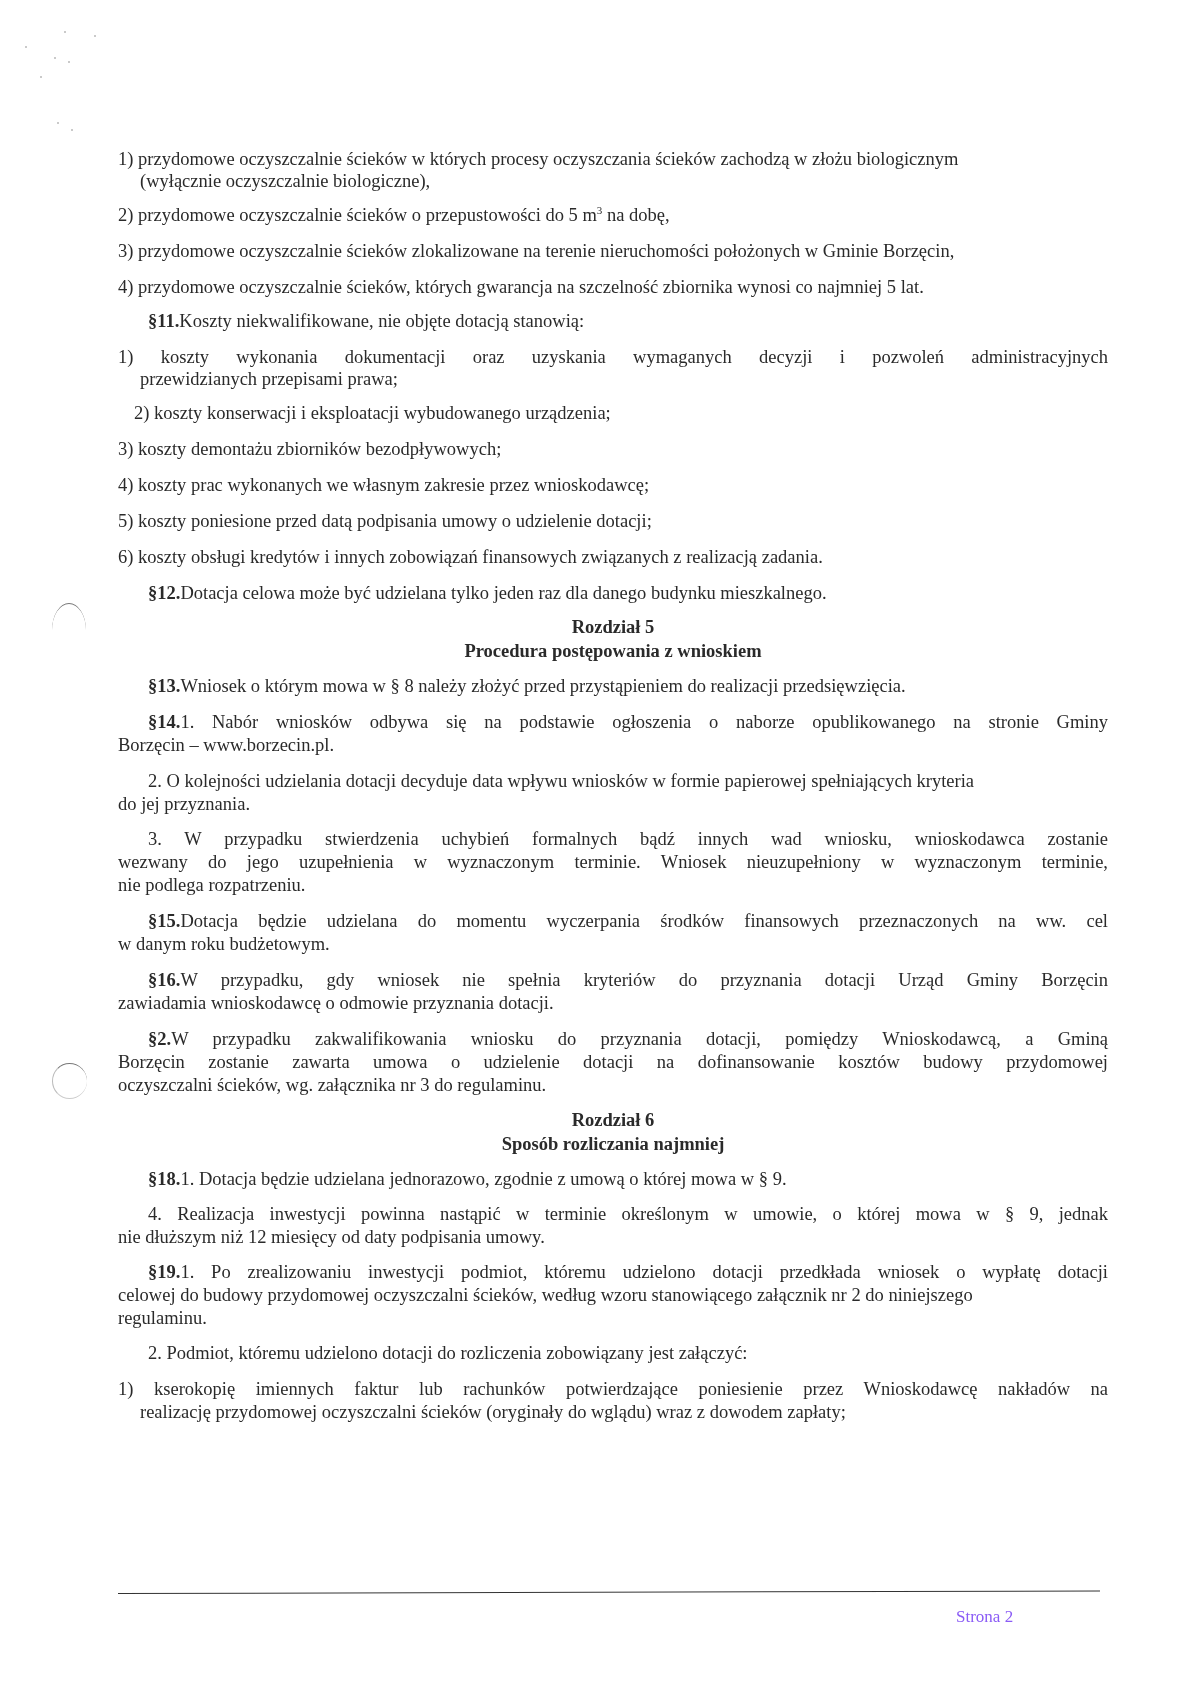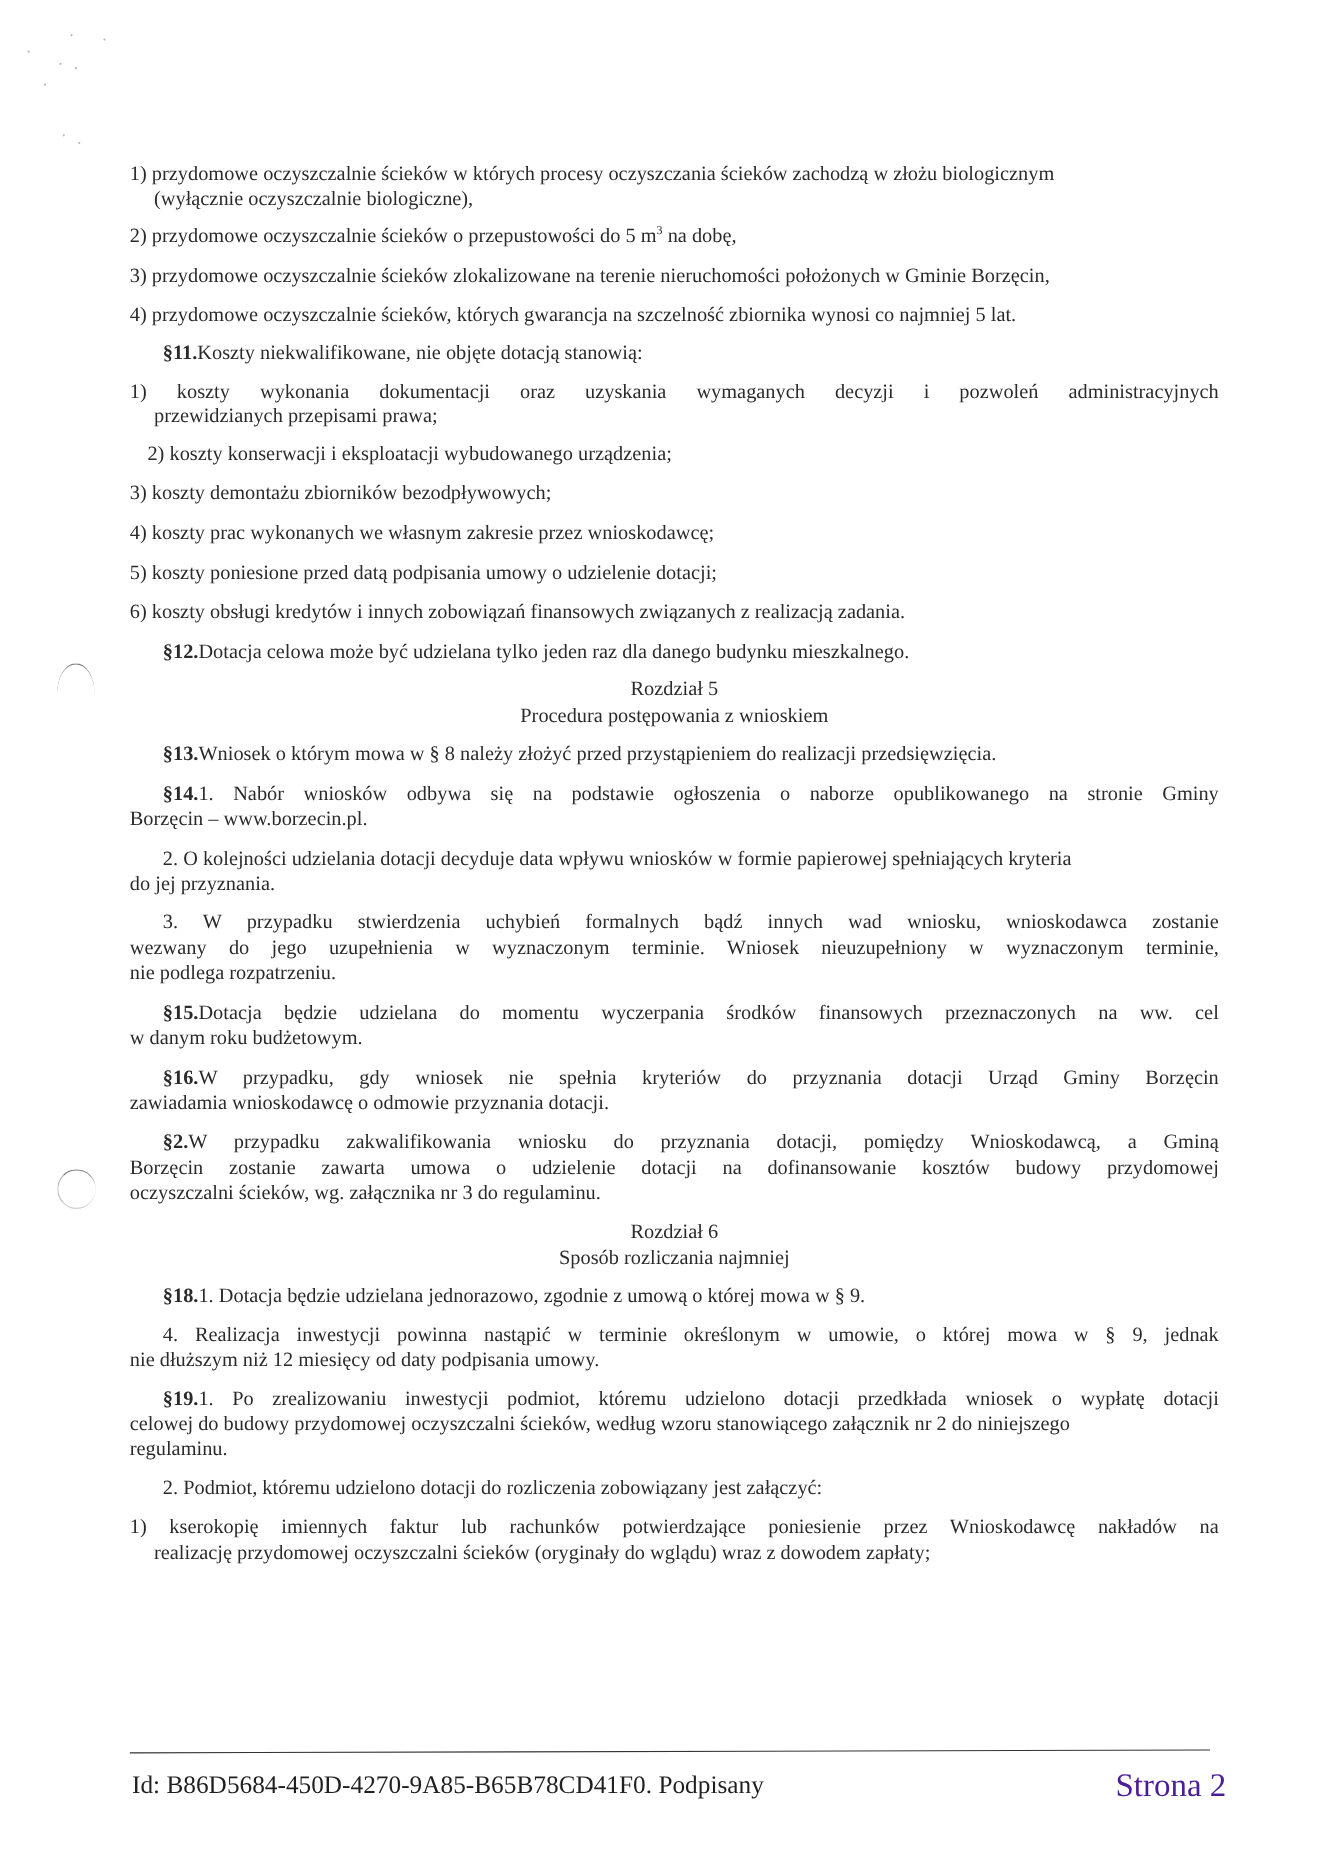--- a/index.html
+++ b/index.html
@@ -63,21 +63,21 @@
       text-align: justify;
       text-align-last: justify;
       line-height: 1;
     }
     .b { font-weight: bold; }
     .center {
       position: absolute;
       left: 0;
       width: 990px;
       text-align: center;
-      font-weight: normal;
+      font-weight: bold;
       line-height: 1;
     }
     sup { font-size: 11px; vertical-align: 7px; line-height: 0; }
     .footer-rule {
       position: absolute;
       left: 118px;
       top: 1593px;
       width: 982px;
       height: 0;
       border-top: 1.6px solid #333;
@@ -87,25 +87,25 @@
     .footer-id {
       position: absolute;
       left: 120px;
       top: 1610px;
       font-size: 23px;
       white-space: nowrap;
       color: #1f1f1f;
     }
     .footer-page {
       position: absolute;
-      left: 1014px;
+      left: 956px;
       top: 1607px;
-      font-size: 30px;
+      font-size: 17px;
       white-space: nowrap;
-      color: #4c1d95;
+      color: #8b5cf6;
     }
   </style>
 </head>
 <body>
 
 <div class="page">
 
   <div class="specks">
     <span class="speck" style="left:25px;top:46px;"></span>
     <span class="speck" style="left:64px;top:31px;"></span>
@@ -246,15 +246,14 @@
 
       <div class="just" style="left:0;top:1230px;width:990px;">
         <span>1)</span>
         <span>kserokopię imiennych faktur lub rachunków potwierdzające poniesienie przez Wnioskodawcę nakładów na</span>
       </div>
       <div class="line" style="left:22px;top:1253px;">realizację przydomowej oczyszczalni ścieków (oryginały do wglądu) wraz z dowodem zapłaty;</div>
     </div>
   </div>
 
   <div class="footer-rule"></div>
-  <div class="footer-id">Id: B86D5684-450D-4270-9A85-B65B78CD41F0. Podpisany</div>
   <div class="footer-page">Strona 2</div>
 </div>
 
 </body></html>

